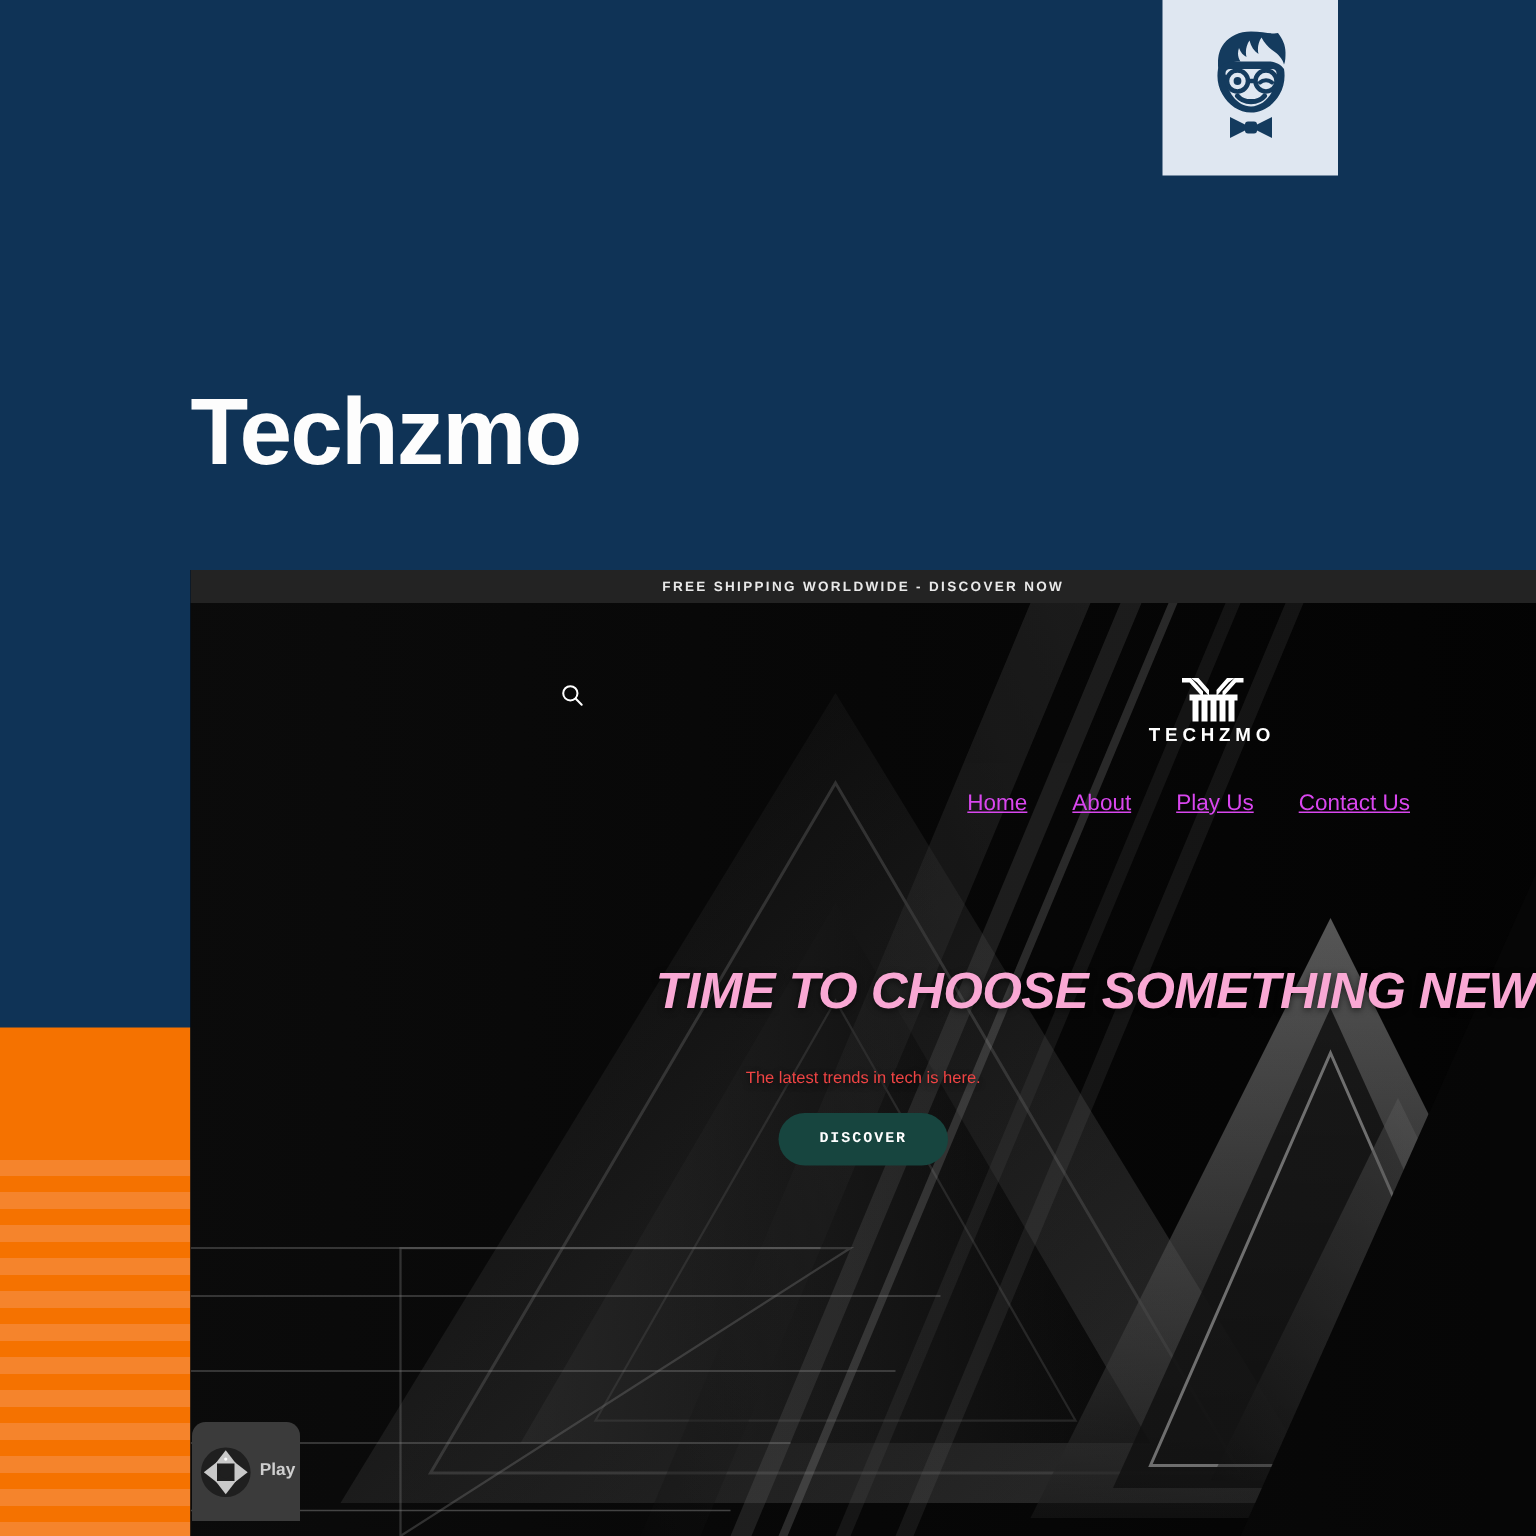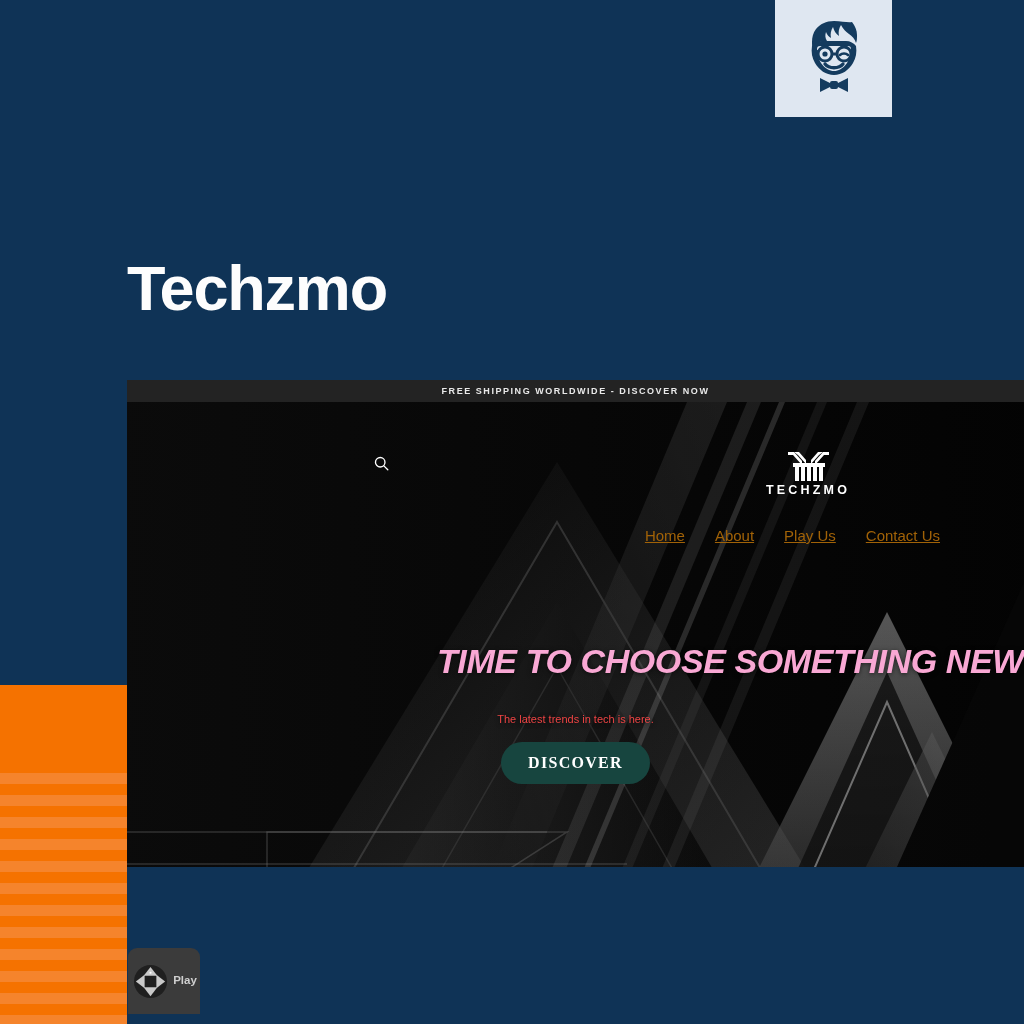--- a/index.html
+++ b/index.html
@@ -33,21 +33,21 @@
     position:absolute; left:0; top:88px; width:127px; bottom:0;
     background:repeating-linear-gradient(
       to bottom,
       #f5842c 0px, #f5842c 11px,
       #f57200 11px, #f57200 22px
     );
   }
 
   
   #site-shot {
-    position:absolute; left:127px; top:380px; width:897px; height:487px;
+    position:absolute; left:127px; top:380px; width:897px; height:644px;
     overflow:hidden; background:#000;
   }
 
   
   #announce-bar {
     position:absolute; left:0; top:0; width:100%; height:22px;
     background:#232323; color:#e9e9e9;
     display:flex; align-items:center; justify-content:center;
   }
   #announce-text {
@@ -77,43 +77,43 @@
   #site-logo-mark { width:49px; height:32px; display:block; }
   #site-logo-word {
     font-size:12.5px; font-weight:bold; color:#ffffff;
     letter-spacing:3.2px; line-height:1;
   }
   #site-nav {
     position:absolute; right:84px; top:125px;
     display:flex; gap:30px; align-items:center;
   }
   #site-nav .nav-link {
-    font-size:15px; color:#a16207; white-space:nowrap;
+    font-size:15px; color:#d946ef; white-space:nowrap;
   }
 
   
   #hero-copy {
     position:absolute; left:0; top:262px; width:100%;
     display:flex; flex-direction:column; align-items:center;
   }
   #hero-headline {
     font-size:34px; font-weight:bold; font-style:italic; color:#f9a8d4;
     letter-spacing:-0.4px; white-space:nowrap;
     transform:translateX(155px);
     text-shadow:0 1px 5px rgba(0,0,0,.6);
   }
   #hero-sub {
     margin-top:32px; font-size:11px; color:#ef4444;
     white-space:nowrap; text-shadow:0 1px 4px rgba(0,0,0,.6);
   }
   #hero-cta {
     margin-top:17px; background:#17453f; color:#ffffff;
-    font-size:16px; font-weight:bold; letter-spacing:1.3px;
+    font-size:10px; font-weight:bold; letter-spacing:1.3px;
     padding:12px 27px; border:none; border-radius:21px; cursor:pointer;
-    font-family:Liberation Serif, serif;
+    font-family:Liberation Mono, monospace;
   }
 
   
   #play-widget {
     position:absolute; left:128px; top:948px; width:72px; height:66px;
     background:#3b3b3b; border-radius:9px 9px 0 0;
     display:flex; flex-direction:row; align-items:center;
     justify-content:center; gap:3px;
   }
   #play-dpad { width:39px; height:39px; display:block; }

